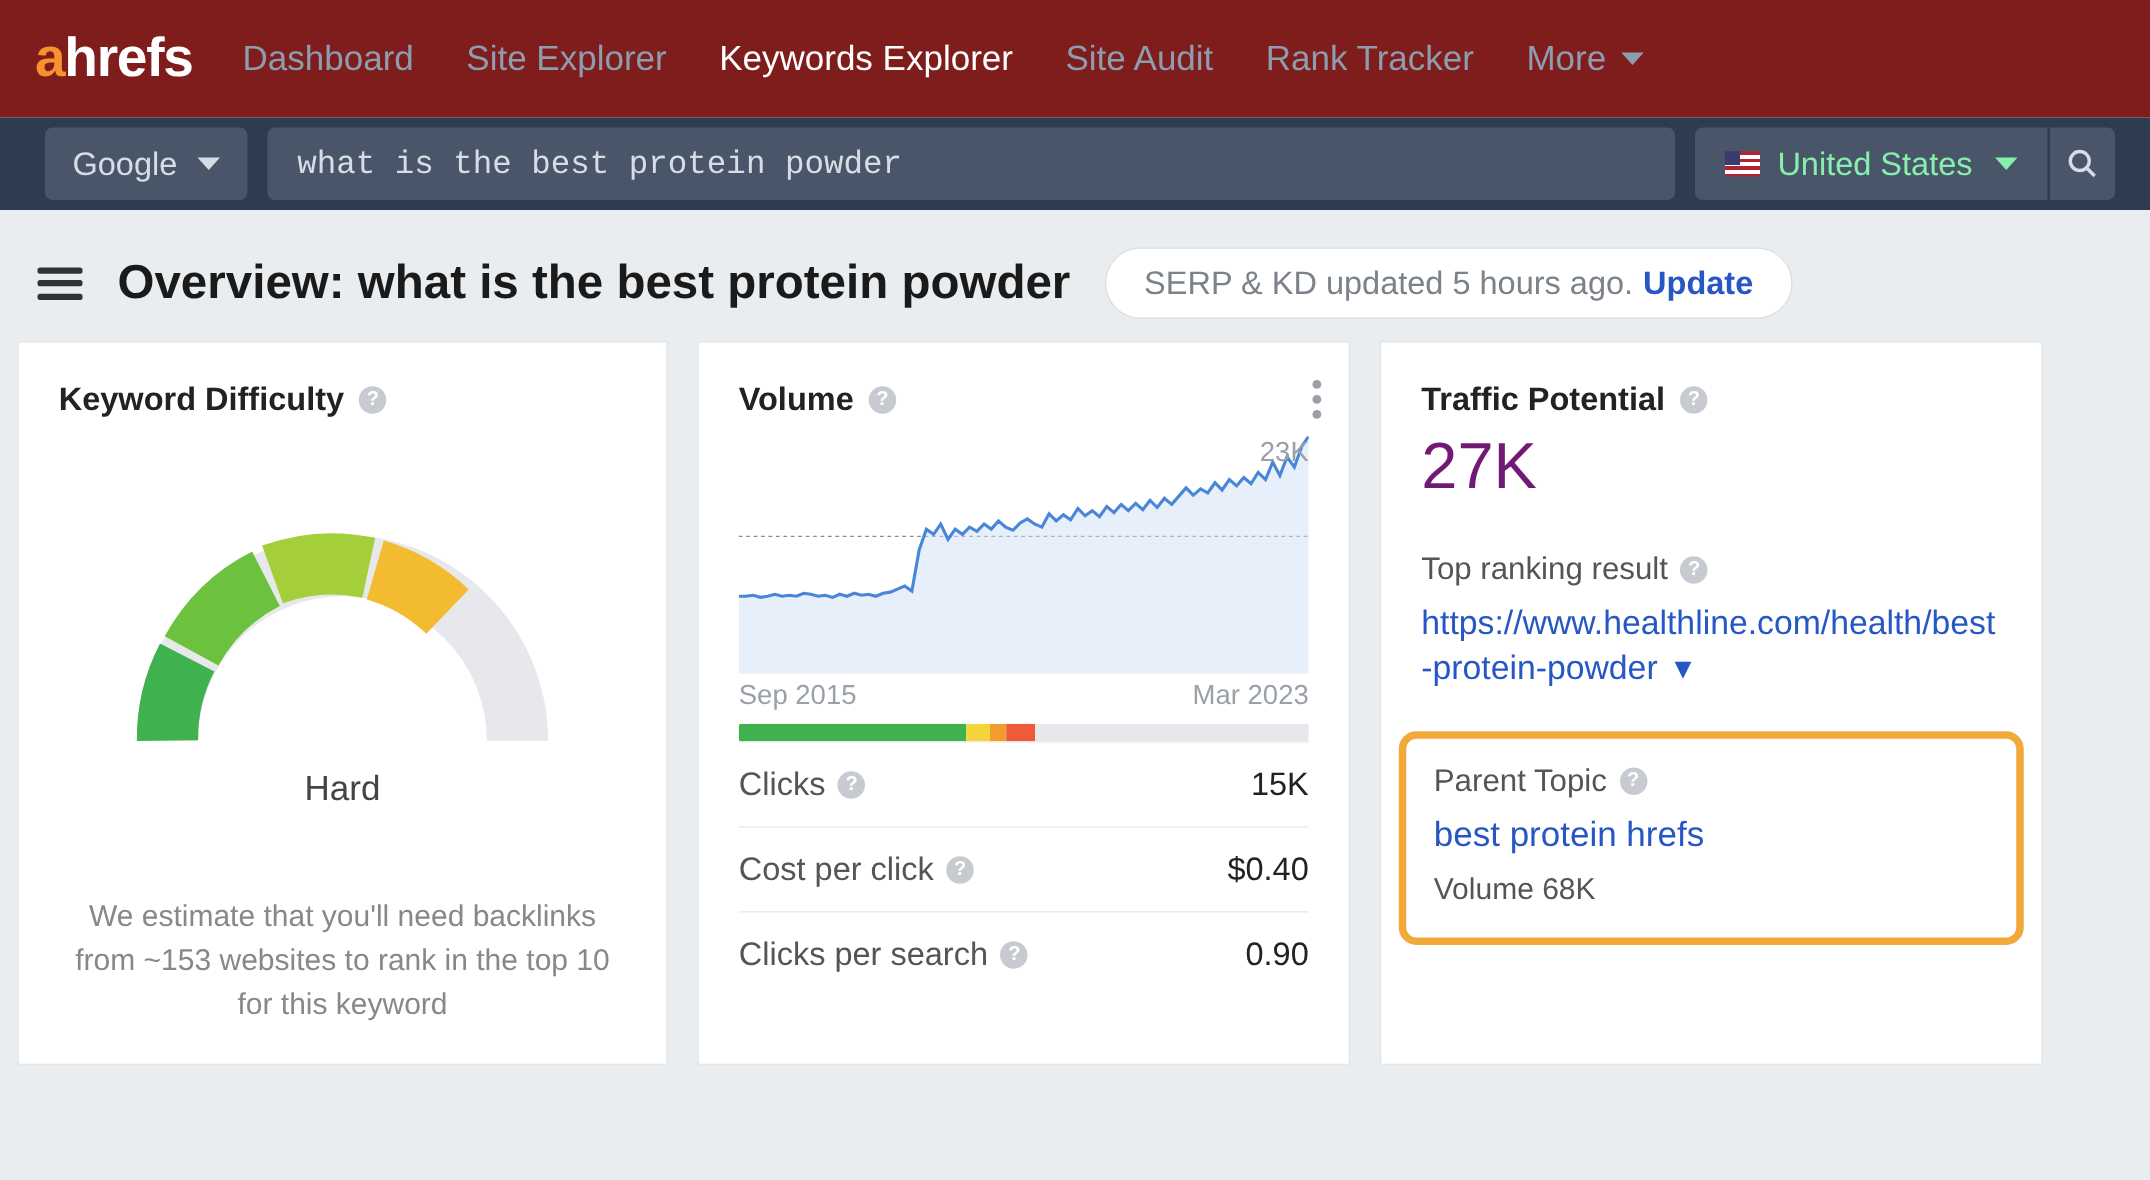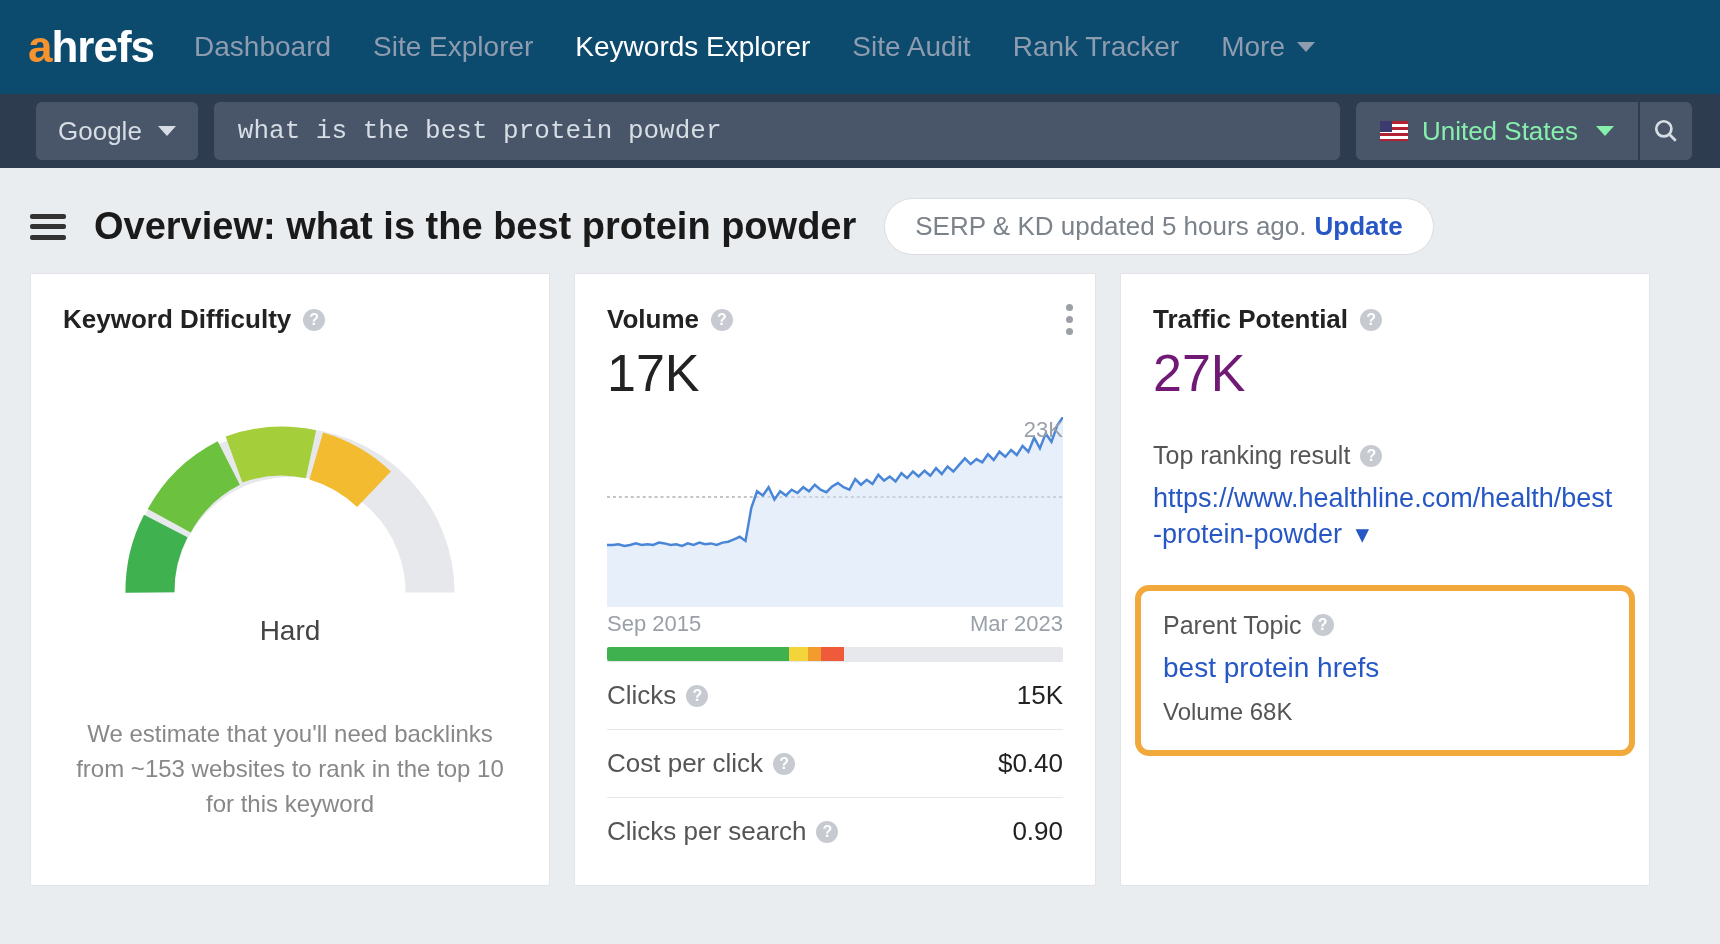--- a/index.html
+++ b/index.html
@@ -5,21 +5,21 @@
   * { box-sizing: border-box; margin: 0; padding: 0; }
   body {
     font-family: -apple-system, BlinkMacSystemFont, "Segoe UI", Helvetica, Arial, sans-serif;
     background: #e9edf0;
     color: #333;
     width: 1720px;
     overflow: hidden;
   }
   
   .topnav {
-    background: #0c4a6e;
+    background: #7f1d1d;
     display: flex;
     align-items: center;
     height: 94px;
     padding: 0 28px;
   }
   .logo {
     font-size: 44px;
     font-weight: 700;
     letter-spacing: -1px;
     margin-right: 40px;
@@ -135,21 +135,21 @@
     color:#7b828a;
     display:flex;
     align-items:center;
     gap:8px;
   }
   .update-pill .link { color:#2657c4; font-weight:600; cursor:pointer; }
   
   .cards {
     display:flex;
     gap: 24px;
-    padding: 0 30px;
+    padding: 0 14px;
   }
   .card {
     background:#fff;
     border:1px solid #e2e4e7;
     border-radius:2px;
     padding: 30px 32px;
   }
   .card h3 {
     font-size: 26px;
     font-weight:700;
@@ -306,21 +306,20 @@
   <div class="card vol">
     <div class="dots-btn">
       <span></span>
         <span></span>
         <span></span>
     </div>
     <h3>
       <span>Volume</span>
       <span class="help-icon">?</span>
     </h3>
-    <div class="big">17K</div>
     <div class="chart-box">
       <div class="chart-max">23K</div>
       <svg class="chart-svg" viewBox="0 0 460 190" preserveAspectRatio="none">
         <line x1="0" y1="80" x2="460" y2="80" stroke="#888" stroke-width="1" stroke-dasharray="3 3"></line>
         <path id="volume-area" fill="#cfe0f5" opacity="0.5" d="M0.0 128.0 L5.8 128.0 L11.6 127.2 L17.5 128.9 L23.3 128.0 L29.1 126.4 L34.9 128.0 L40.8 127.2 L46.6 128.0 L52.4 125.6 L58.2 126.4 L64.1 128.0 L69.9 127.2 L75.7 128.9 L81.5 126.4 L87.3 128.0 L93.2 125.6 L99.0 127.2 L104.8 126.4 L110.6 128.0 L116.5 125.6 L122.3 124.7 L128.1 122.3 L133.9 119.8 L139.7 123.9 L145.6 90.9 L151.4 74.3 L157.2 78.5 L163.0 70.2 L168.9 82.6 L174.7 74.3 L180.5 78.5 L186.3 72.7 L192.2 76.0 L198.0 70.2 L203.8 74.3 L209.6 67.7 L215.4 72.7 L221.3 75.2 L227.1 69.4 L232.9 66.1 L238.7 70.2 L244.6 72.7 L250.4 62.0 L256.2 67.7 L262.0 62.8 L267.8 66.9 L273.7 57.8 L279.5 63.6 L285.3 59.5 L291.1 64.4 L297.0 56.2 L302.8 61.1 L308.6 54.5 L314.4 59.5 L320.3 53.7 L326.1 58.7 L331.9 51.2 L337.7 57.0 L343.5 49.6 L349.4 54.5 L355.2 47.9 L361.0 41.3 L366.8 47.1 L372.7 42.1 L378.5 45.4 L384.3 37.2 L390.1 43.0 L395.9 34.7 L401.8 39.7 L407.6 33.0 L413.4 38.0 L419.2 28.9 L425.1 34.7 L430.9 20.7 L436.7 31.4 L442.5 16.5 L448.4 24.8 L454.2 8.3 L460.0 0.0 L 460 190 L 0 190 Z"></path>
         <path id="volume-line" fill="none" stroke="#4a86d8" stroke-width="2.5" d="M0.0 128.0 L5.8 128.0 L11.6 127.2 L17.5 128.9 L23.3 128.0 L29.1 126.4 L34.9 128.0 L40.8 127.2 L46.6 128.0 L52.4 125.6 L58.2 126.4 L64.1 128.0 L69.9 127.2 L75.7 128.9 L81.5 126.4 L87.3 128.0 L93.2 125.6 L99.0 127.2 L104.8 126.4 L110.6 128.0 L116.5 125.6 L122.3 124.7 L128.1 122.3 L133.9 119.8 L139.7 123.9 L145.6 90.9 L151.4 74.3 L157.2 78.5 L163.0 70.2 L168.9 82.6 L174.7 74.3 L180.5 78.5 L186.3 72.7 L192.2 76.0 L198.0 70.2 L203.8 74.3 L209.6 67.7 L215.4 72.7 L221.3 75.2 L227.1 69.4 L232.9 66.1 L238.7 70.2 L244.6 72.7 L250.4 62.0 L256.2 67.7 L262.0 62.8 L267.8 66.9 L273.7 57.8 L279.5 63.6 L285.3 59.5 L291.1 64.4 L297.0 56.2 L302.8 61.1 L308.6 54.5 L314.4 59.5 L320.3 53.7 L326.1 58.7 L331.9 51.2 L337.7 57.0 L343.5 49.6 L349.4 54.5 L355.2 47.9 L361.0 41.3 L366.8 47.1 L372.7 42.1 L378.5 45.4 L384.3 37.2 L390.1 43.0 L395.9 34.7 L401.8 39.7 L407.6 33.0 L413.4 38.0 L419.2 28.9 L425.1 34.7 L430.9 20.7 L436.7 31.4 L442.5 16.5 L448.4 24.8 L454.2 8.3 L460.0 0.0 "></path>
       </svg>
       <div class="chart-dates">
         <span>Sep 2015</span>
         <span>Mar 2023</span>

